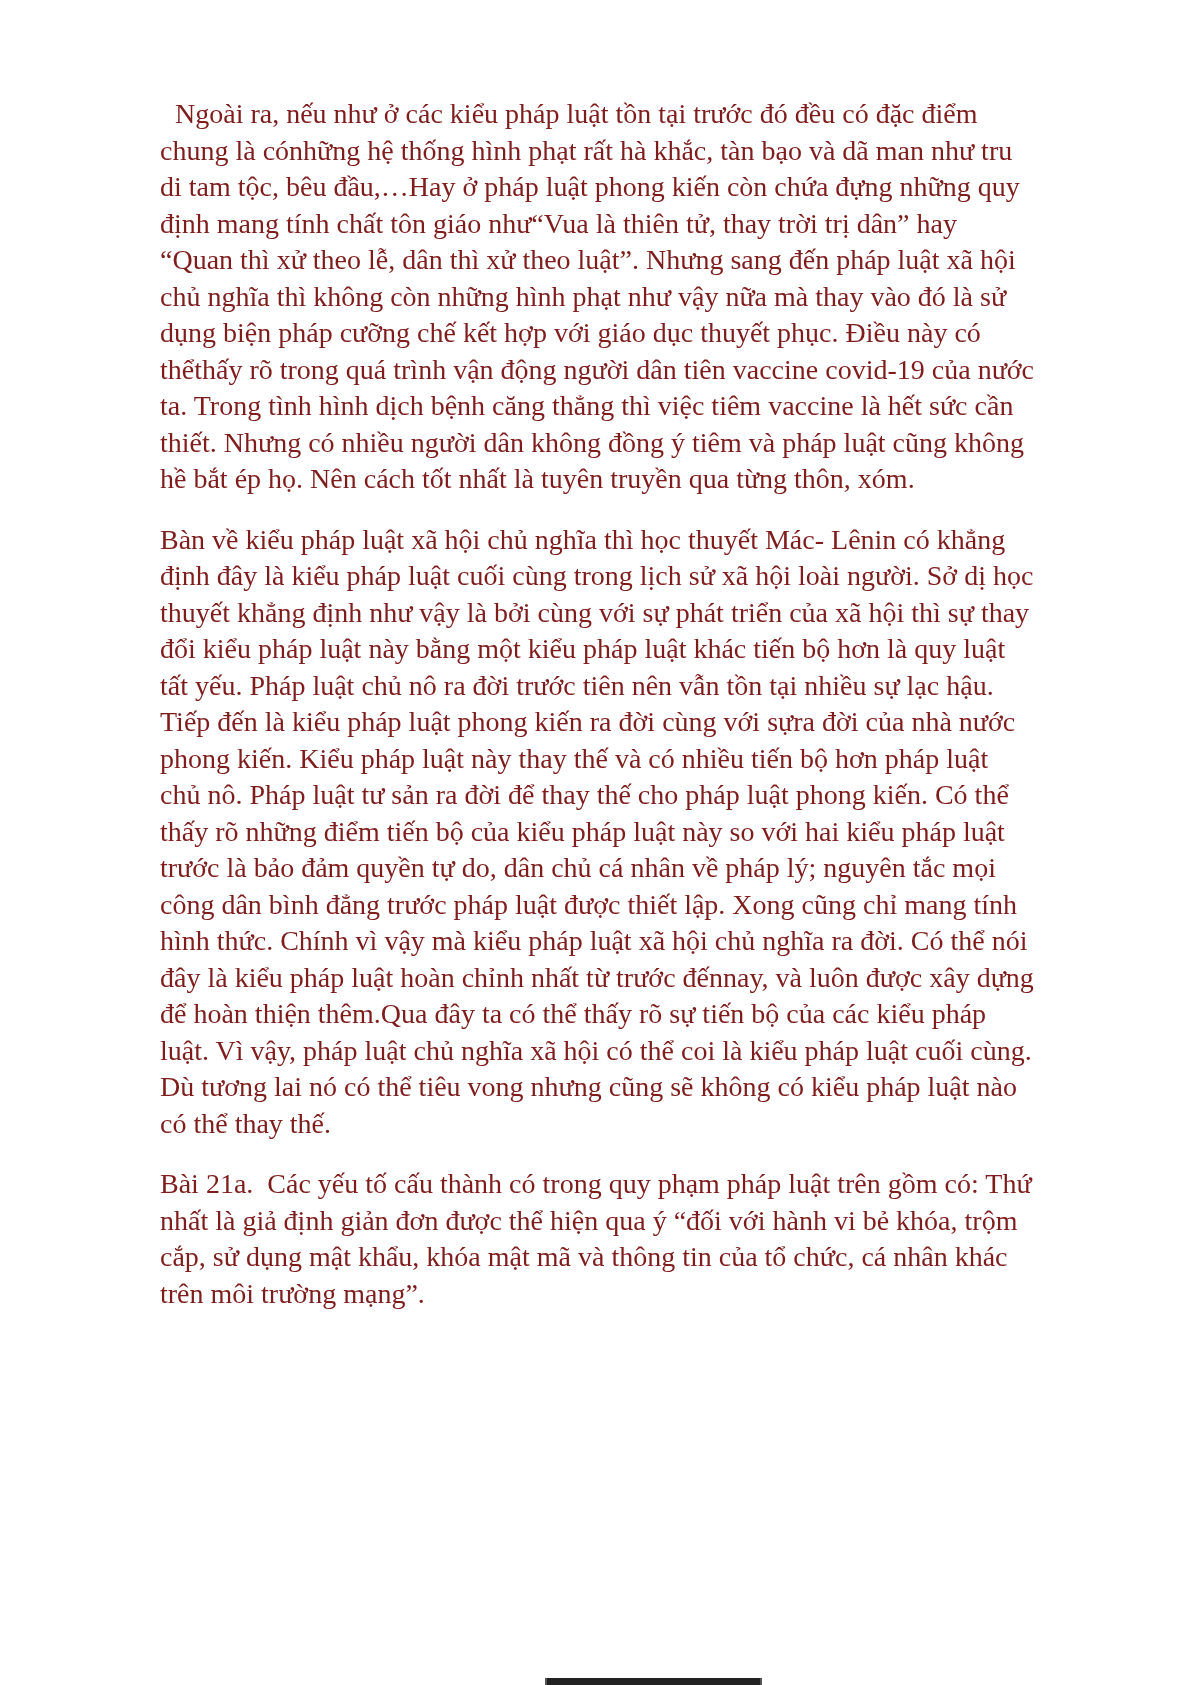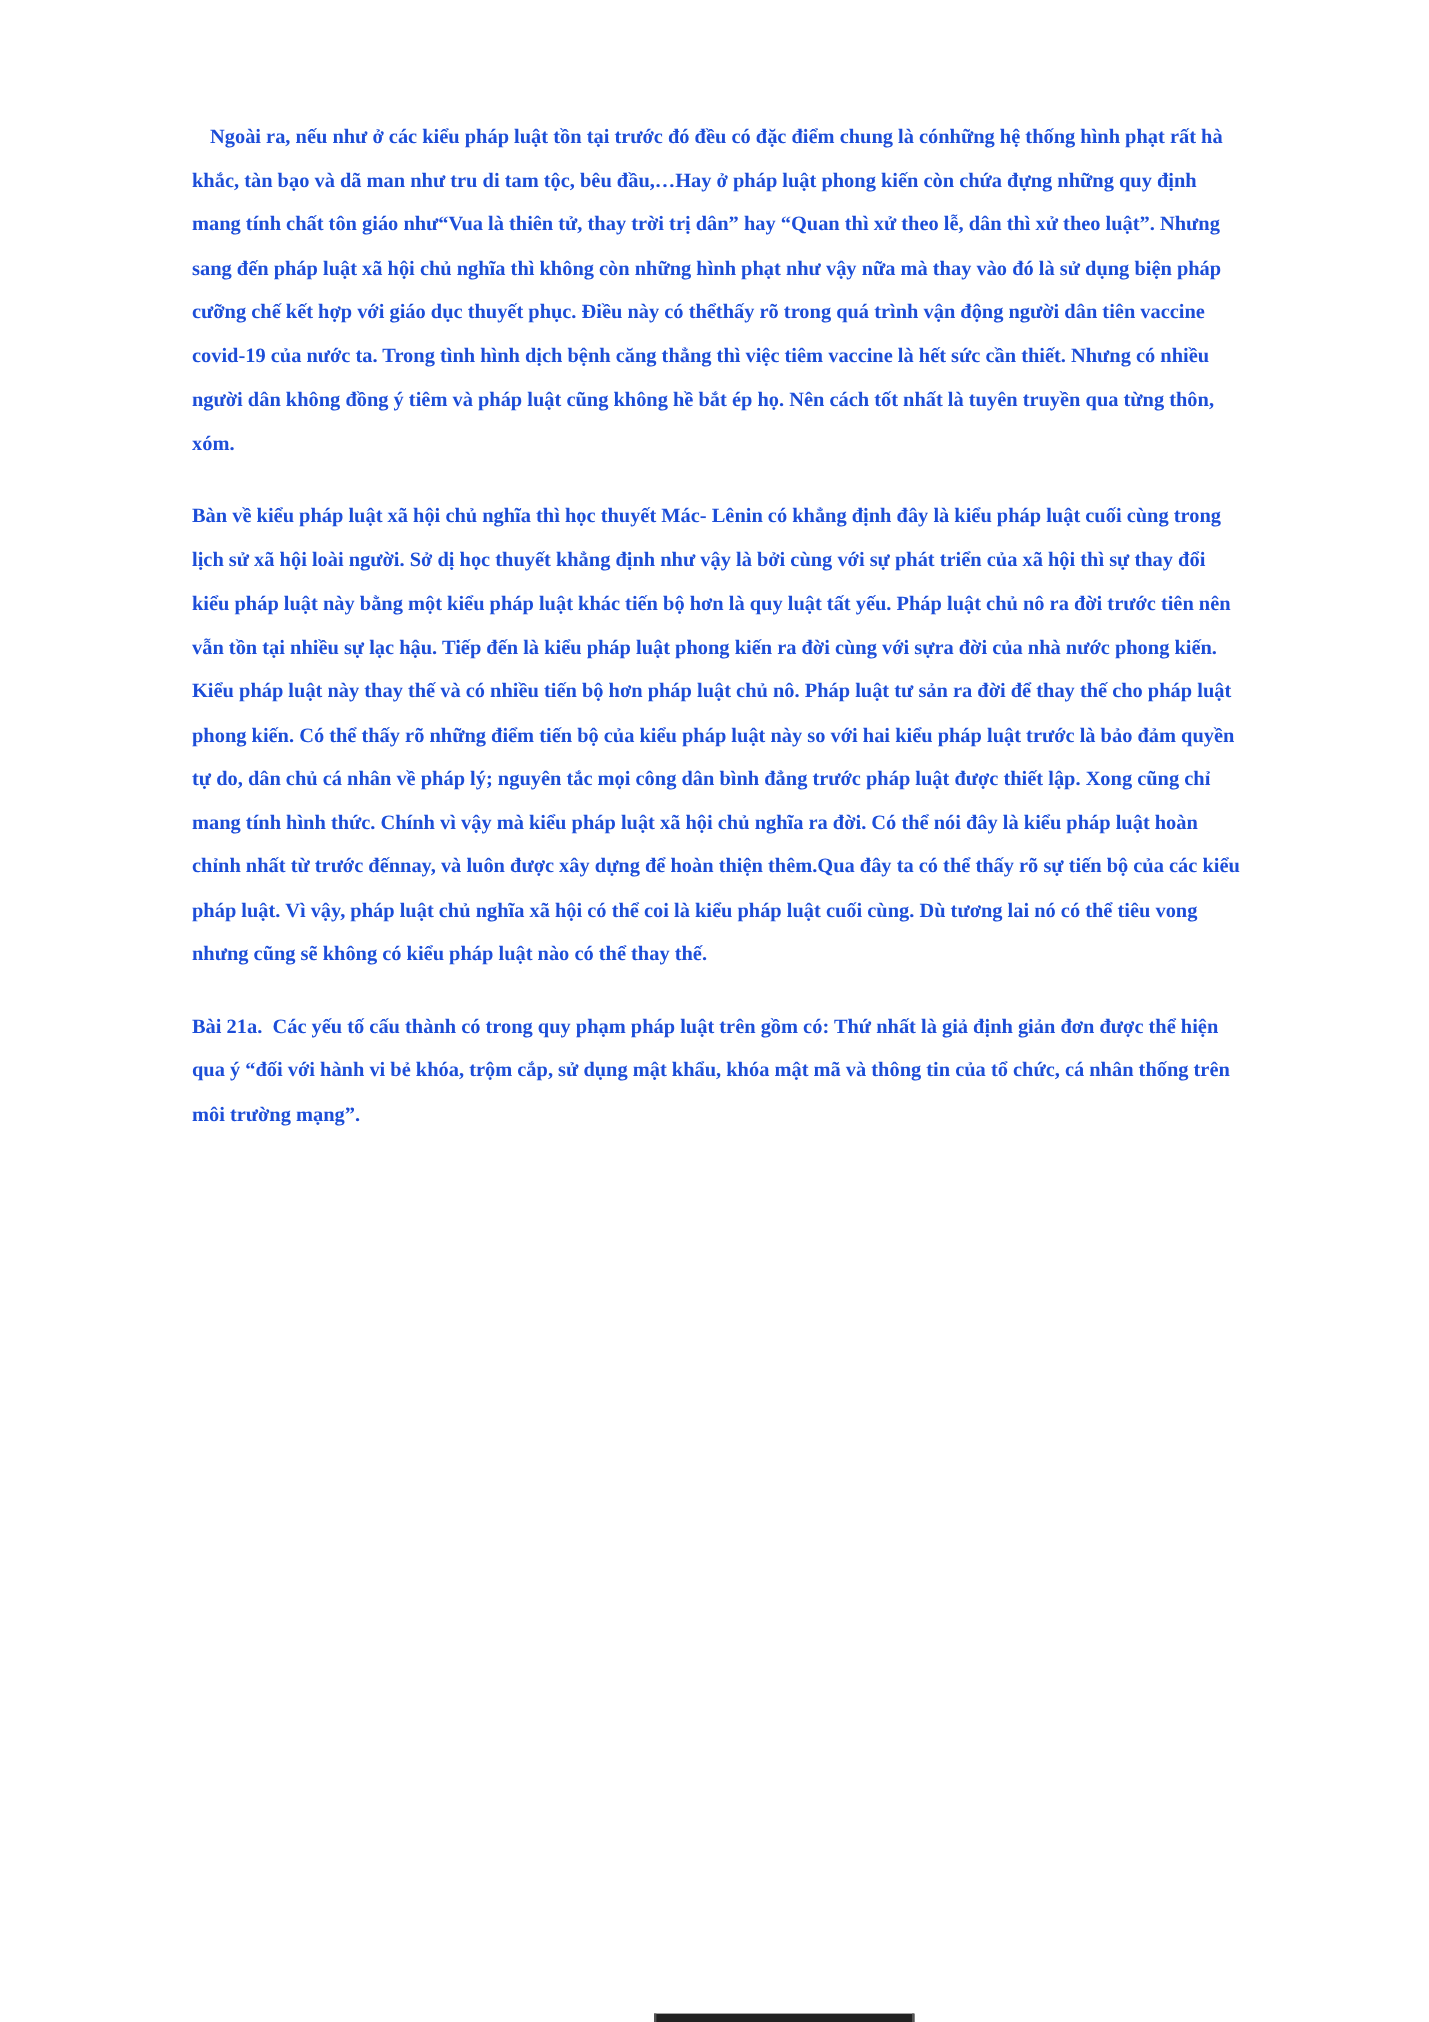--- a/index.html
+++ b/index.html
@@ -17,25 +17,24 @@
   .page {
     position: absolute;
     inset: 0;
     background: #ffffff;
   }
   .page-content {
     position: absolute;
     left: 160px;
     top: 96px;
     width: 875px;
-    color: #1d4ed8;
-    font-size: 17px;
+    color: #7f1d1d;
+    font-size: 28px;
     line-height: 36.5px;
     text-align: left;
-    font-weight: bold;
   }
   .para {
     margin: 0 0 24px 0;
     white-space: pre-wrap;
   }
   .para.indent {
     text-indent: 15px;
   }
   .partial-bottom-bar {
     position: absolute;
@@ -48,17 +47,17 @@
     border-right: 2px solid #555555;
   }
 </style>
 </head>
 <body>
 
 <div class="page">
   <div class="page-content">
     <p class="para indent">Ngoài ra, nếu như ở các kiểu pháp luật tồn tại trước đó đều có đặc điểm chung là cónhững hệ thống hình phạt rất hà khắc, tàn bạo và dã man như tru di tam tộc, bêu đầu,…Hay ở pháp luật phong kiến còn chứa đựng những quy định mang tính chất tôn giáo như“Vua là thiên tử, thay trời trị dân” hay “Quan thì xử theo lễ, dân thì xử theo luật”. Nhưng sang đến pháp luật xã hội chủ nghĩa thì không còn những hình phạt như vậy nữa mà thay vào đó là sử dụng biện pháp cưỡng chế kết hợp với giáo dục thuyết phục. Điều này có thểthấy rõ trong quá trình vận động người dân tiên vaccine covid-19 của nước ta. Trong tình hình dịch bệnh căng thẳng thì việc tiêm vaccine là hết sức cần thiết. Nhưng có nhiều người dân không đồng ý tiêm và pháp luật cũng không hề bắt ép họ. Nên cách tốt nhất là tuyên truyền qua từng thôn, xóm.</p>
     <p class="para">Bàn về kiểu pháp luật xã hội chủ nghĩa thì học thuyết Mác- Lênin có khẳng định đây là kiểu pháp luật cuối cùng trong lịch sử xã hội loài người. Sở dị học thuyết khẳng định như vậy là bởi cùng với sự phát triển của xã hội thì sự thay đổi kiểu pháp luật này bằng một kiểu pháp luật khác tiến bộ hơn là quy luật tất yếu. Pháp luật chủ nô ra đời trước tiên nên vẫn tồn tại nhiều sự lạc hậu. Tiếp đến là kiểu pháp luật phong kiến ra đời cùng với sựra đời của nhà nước phong kiến. Kiểu pháp luật này thay thế và có nhiều tiến bộ hơn pháp luật chủ nô. Pháp luật tư sản ra đời để thay thế cho pháp luật phong kiến. Có thể thấy rõ những điểm tiến bộ của kiểu pháp luật này so với hai kiểu pháp luật trước là bảo đảm quyền tự do, dân chủ cá nhân về pháp lý; nguyên tắc mọi công dân bình đẳng trước pháp luật được thiết lập. Xong cũng chỉ mang tính hình thức. Chính vì vậy mà kiểu pháp luật xã hội chủ nghĩa ra đời. Có thể nói đây là kiểu pháp luật hoàn chỉnh nhất từ trước đếnnay, và luôn được xây dựng để hoàn thiện thêm.Qua đây ta có thể thấy rõ sự tiến bộ của các kiểu pháp luật. Vì vậy, pháp luật chủ nghĩa xã hội có thể coi là kiểu pháp luật cuối cùng. Dù tương lai nó có thể tiêu vong nhưng cũng sẽ không có kiểu pháp luật nào có thể thay thế.</p>
-    <p class="para">Bài 21a.  Các yếu tố cấu thành có trong quy phạm pháp luật trên gồm có: Thứ nhất là giả định giản đơn được thể hiện qua ý “đối với hành vi bẻ khóa, trộm cắp, sử dụng mật khẩu, khóa mật mã và thông tin của tổ chức, cá nhân thống trên môi trường mạng”.</p>
+    <p class="para">Bài 21a.  Các yếu tố cấu thành có trong quy phạm pháp luật trên gồm có: Thứ nhất là giả định giản đơn được thể hiện qua ý “đối với hành vi bẻ khóa, trộm cắp, sử dụng mật khẩu, khóa mật mã và thông tin của tổ chức, cá nhân khác trên môi trường mạng”.</p>
   </div>
 
   <div class="partial-bottom-bar"></div>
 </div>
 
 </body></html>

